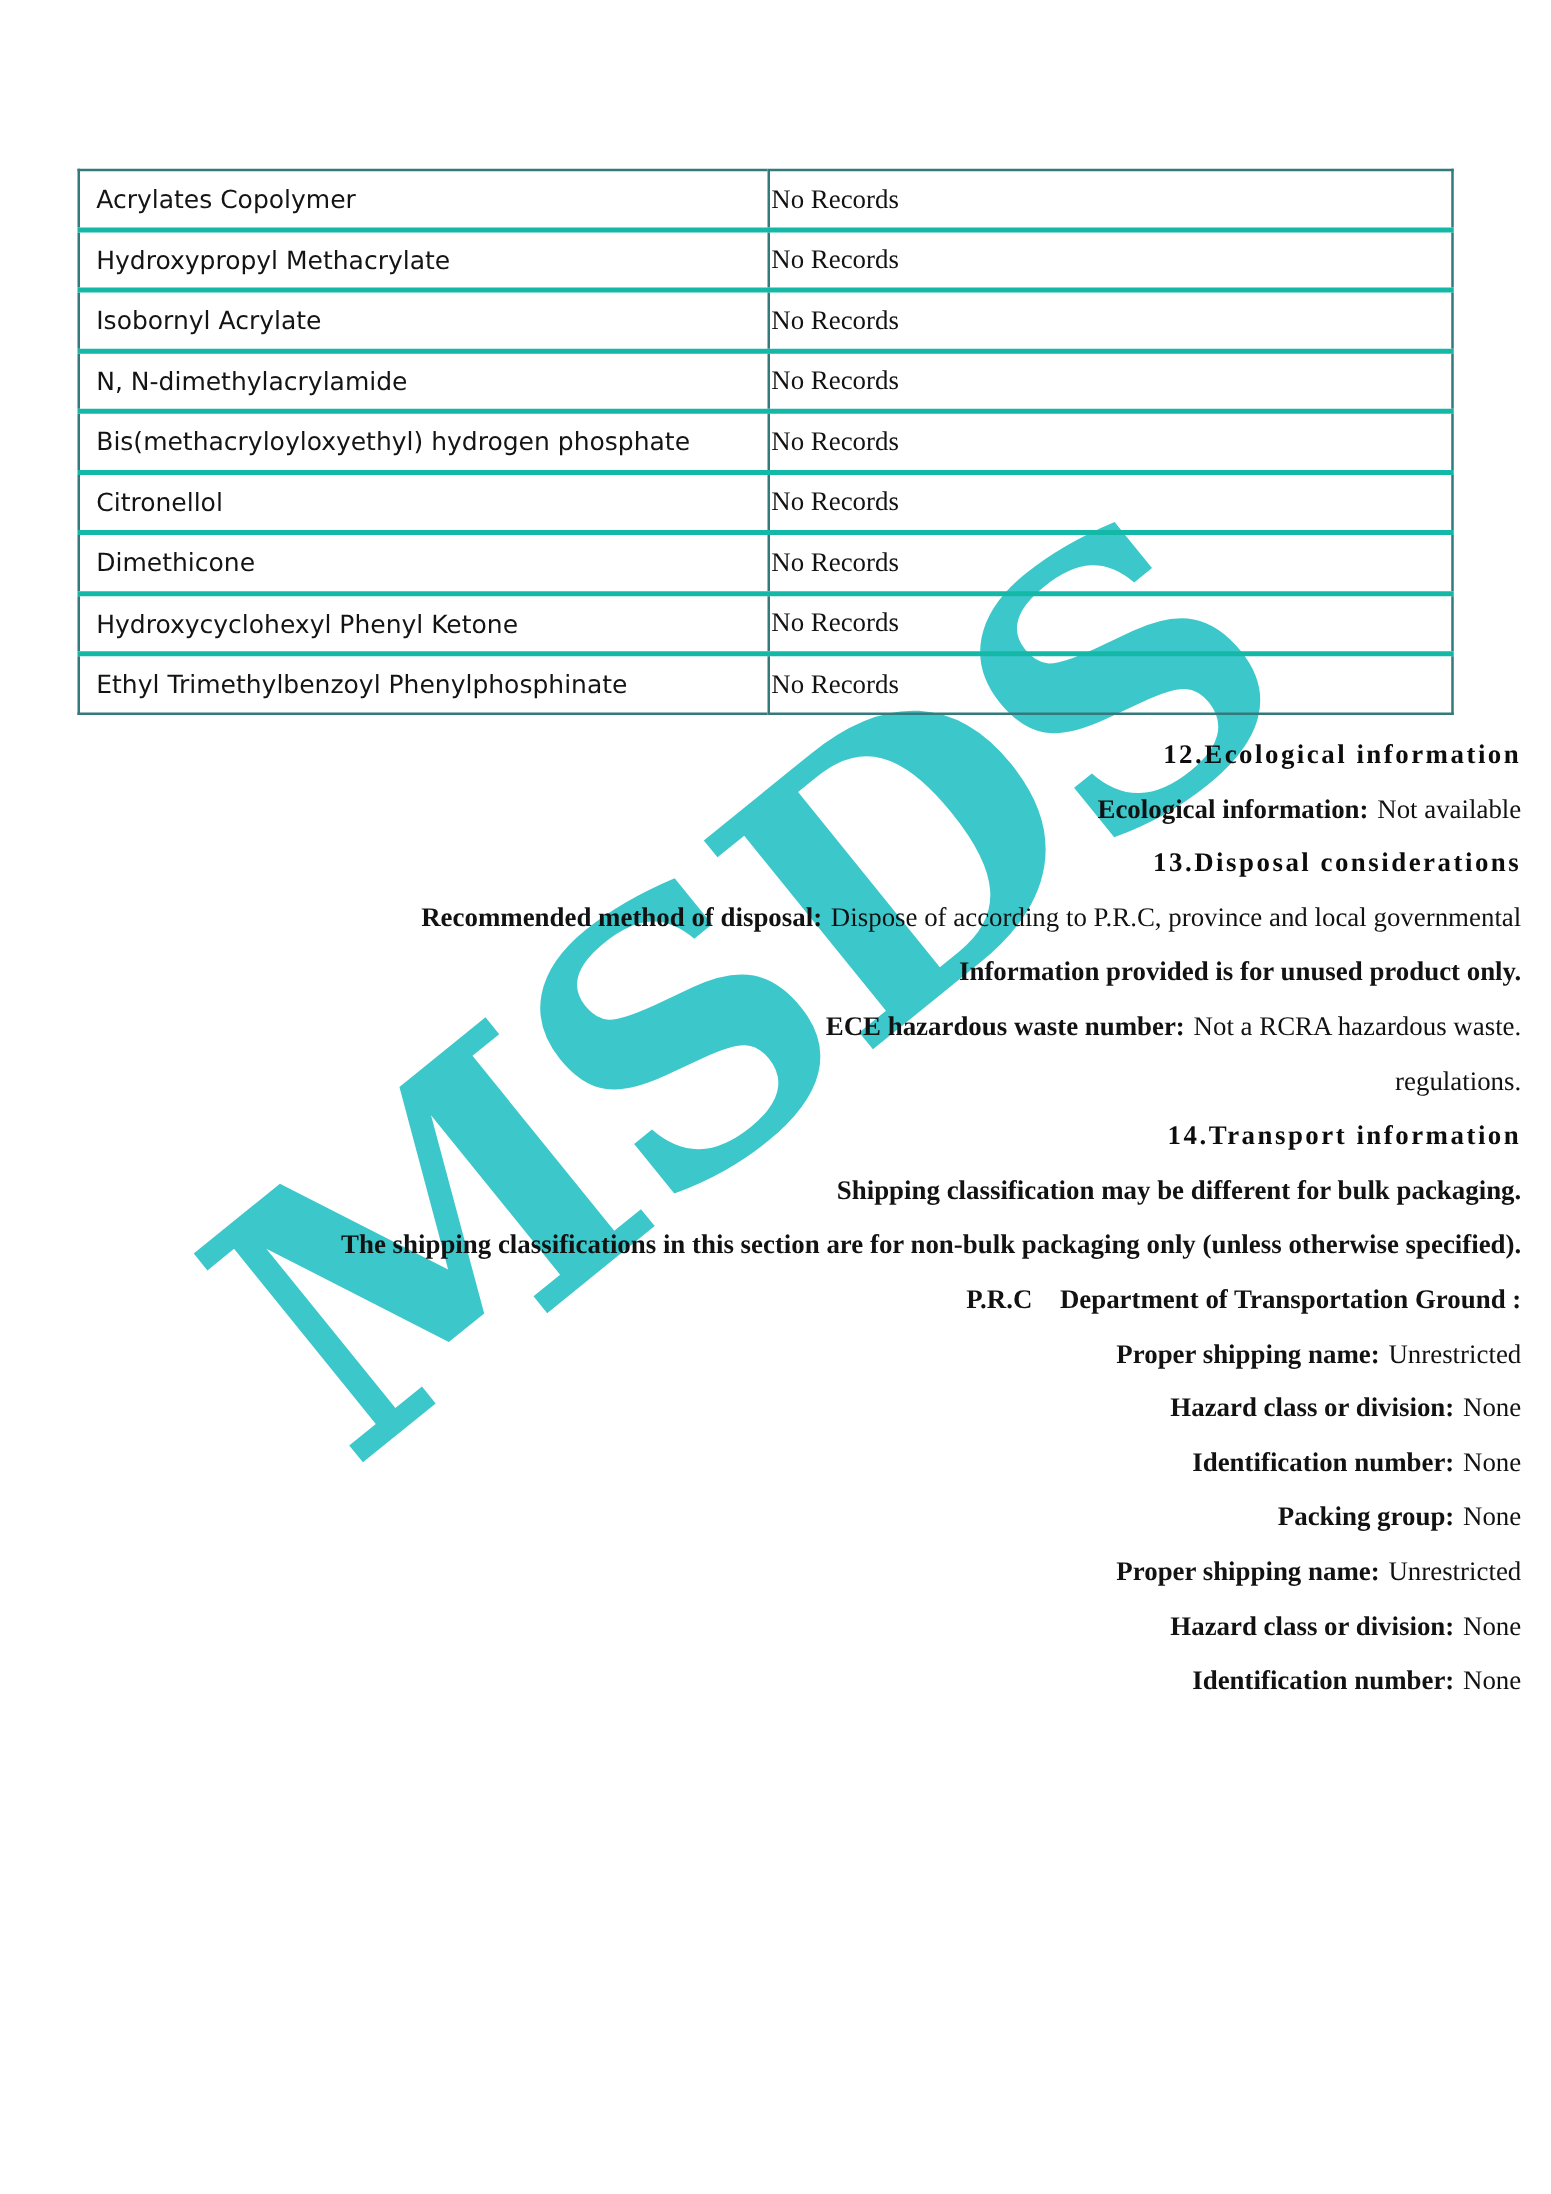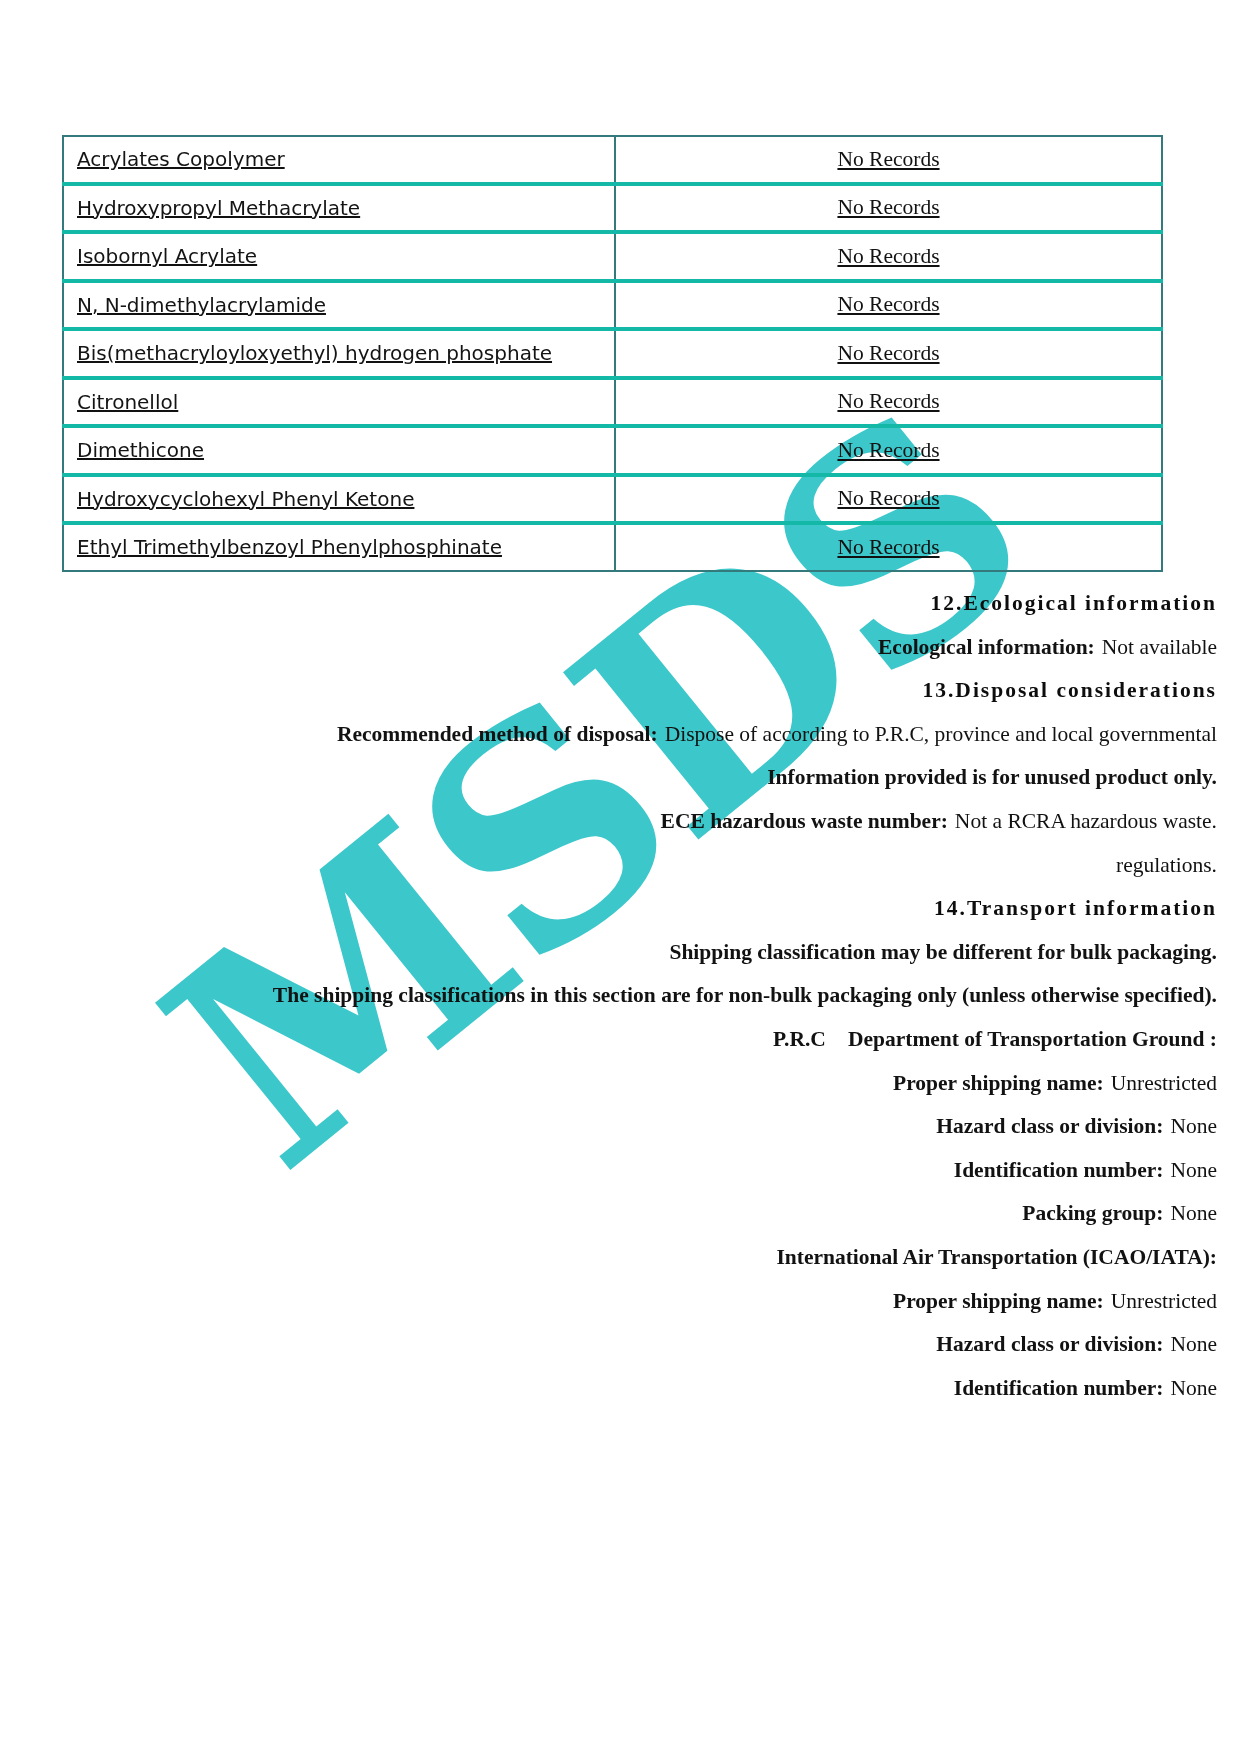--- a/index.html
+++ b/index.html
@@ -39,41 +39,40 @@
   }
   
   table.chem {
     position: absolute;
     left: 62px;
     top: 135px;
     width: 1101px;
     border-collapse: collapse;
     table-layout: fixed;
     border: 2px solid #347a7c;
-    text-decoration: underline;
   }
   table.chem td {
     height: 42.5px;
     vertical-align: middle;
     border-top: 4px solid #14b8a6;
     background: transparent;
   }
   table.chem tr:first-child td {
     border-top: none;
   }
   td.c1 {
     width: 536px;
     border-right: 2px solid #347a7c;
     font-family: "DejaVu Sans", "Liberation Sans", sans-serif;
     font-size: 20px;
     padding-left: 13px;
     color: #141414;
   }
   td.c2 {
-    text-align: center;
+    text-align: left;
     font-family: "Liberation Serif", serif;
     font-size: 21.5px;
     color: #121212;
   }
   
   .lines {
     position: absolute;
     left: 67px;
     top: 582px;
     width: 1150px;
@@ -207,23 +206,20 @@
       </div>
 
       <div class="line">
         <span class="b">Identification number:</span><span class="v">None</span>
       </div>
 
       <div class="line">
         <span class="b">Packing group:</span><span class="v">None</span>
       </div>
 
-      <div class="line">
-        <span class="b">International Air Transportation (ICAO/IATA):</span>
-      </div>
 
       <div class="line">
         <span class="b">Proper shipping name:</span><span class="v">Unrestricted</span>
       </div>
 
       <div class="line">
         <span class="b">Hazard class or division:</span><span class="v">None</span>
       </div>
 
       <div class="line">

